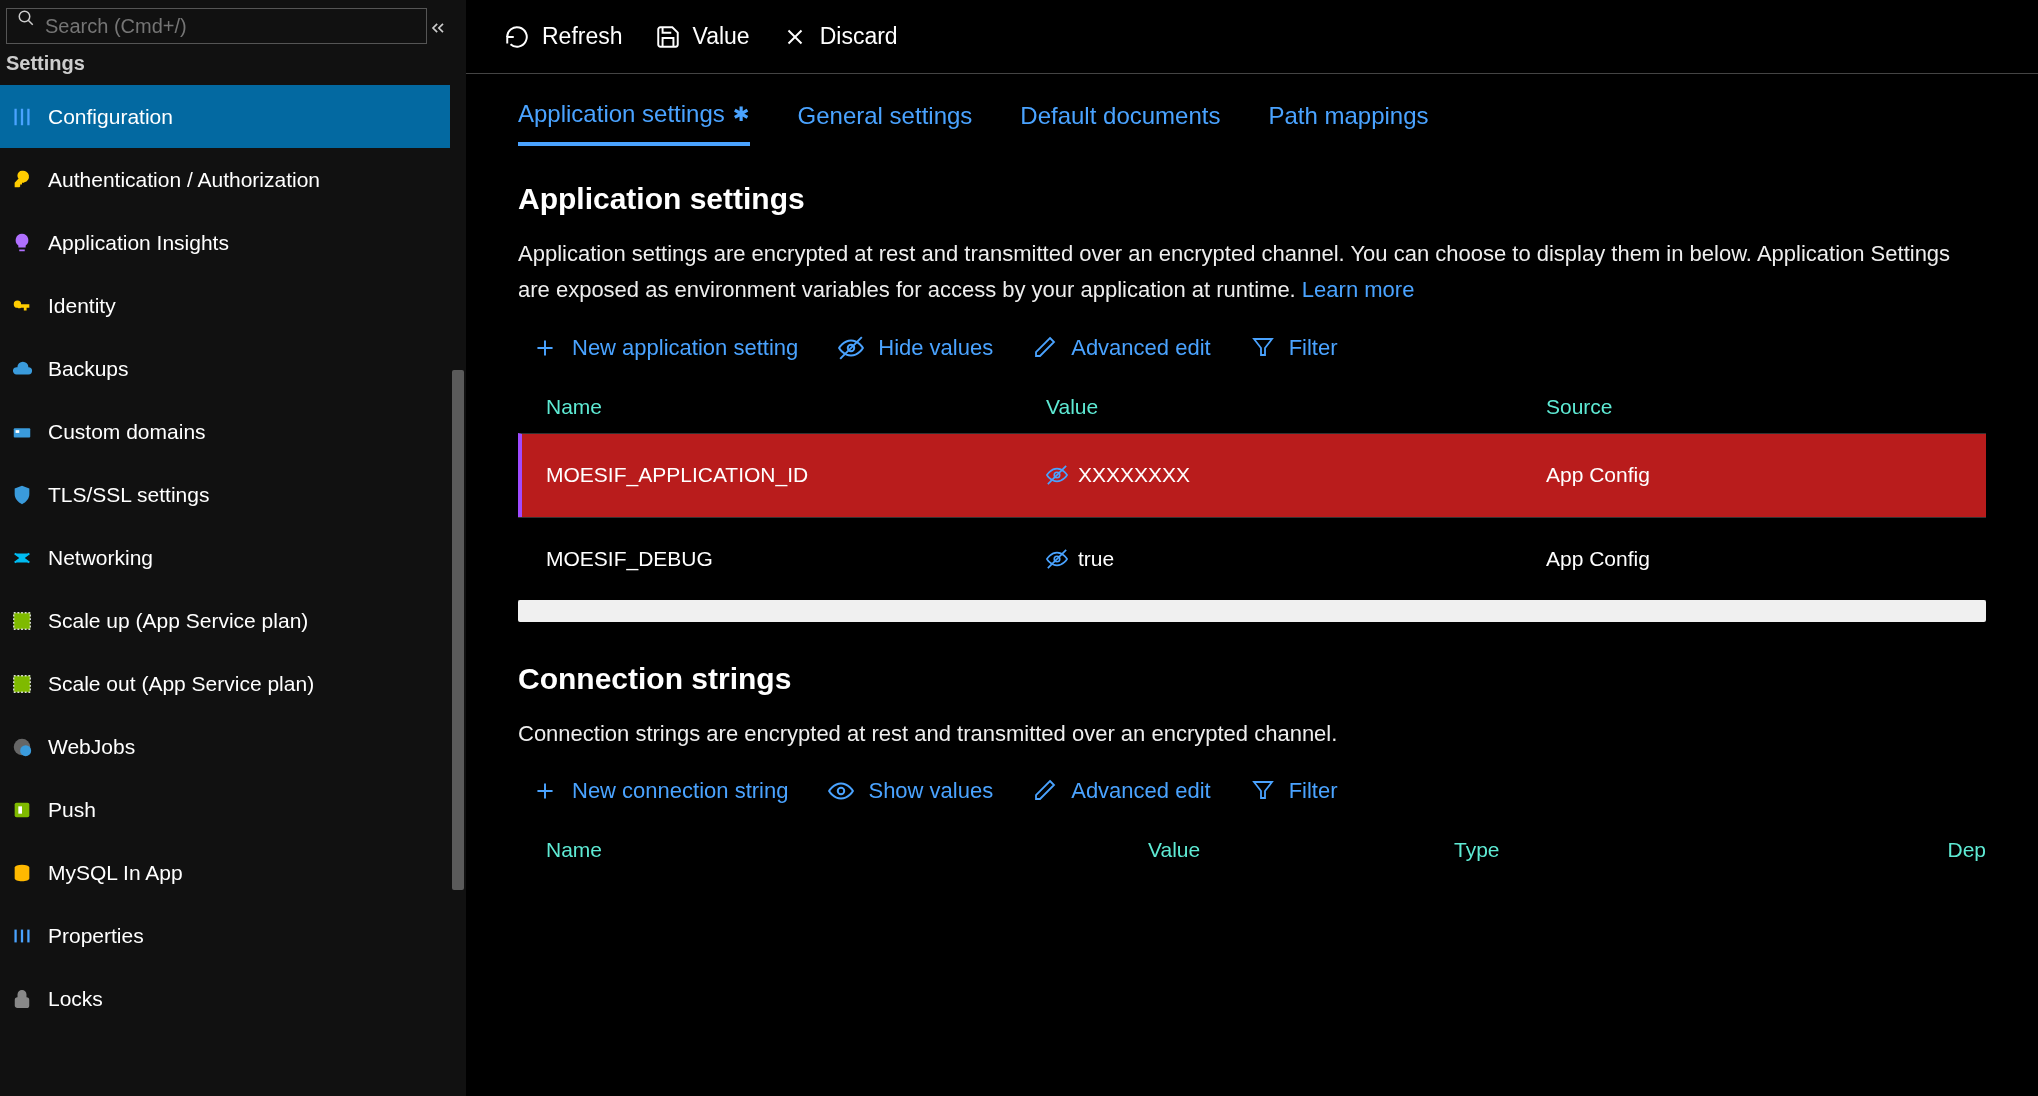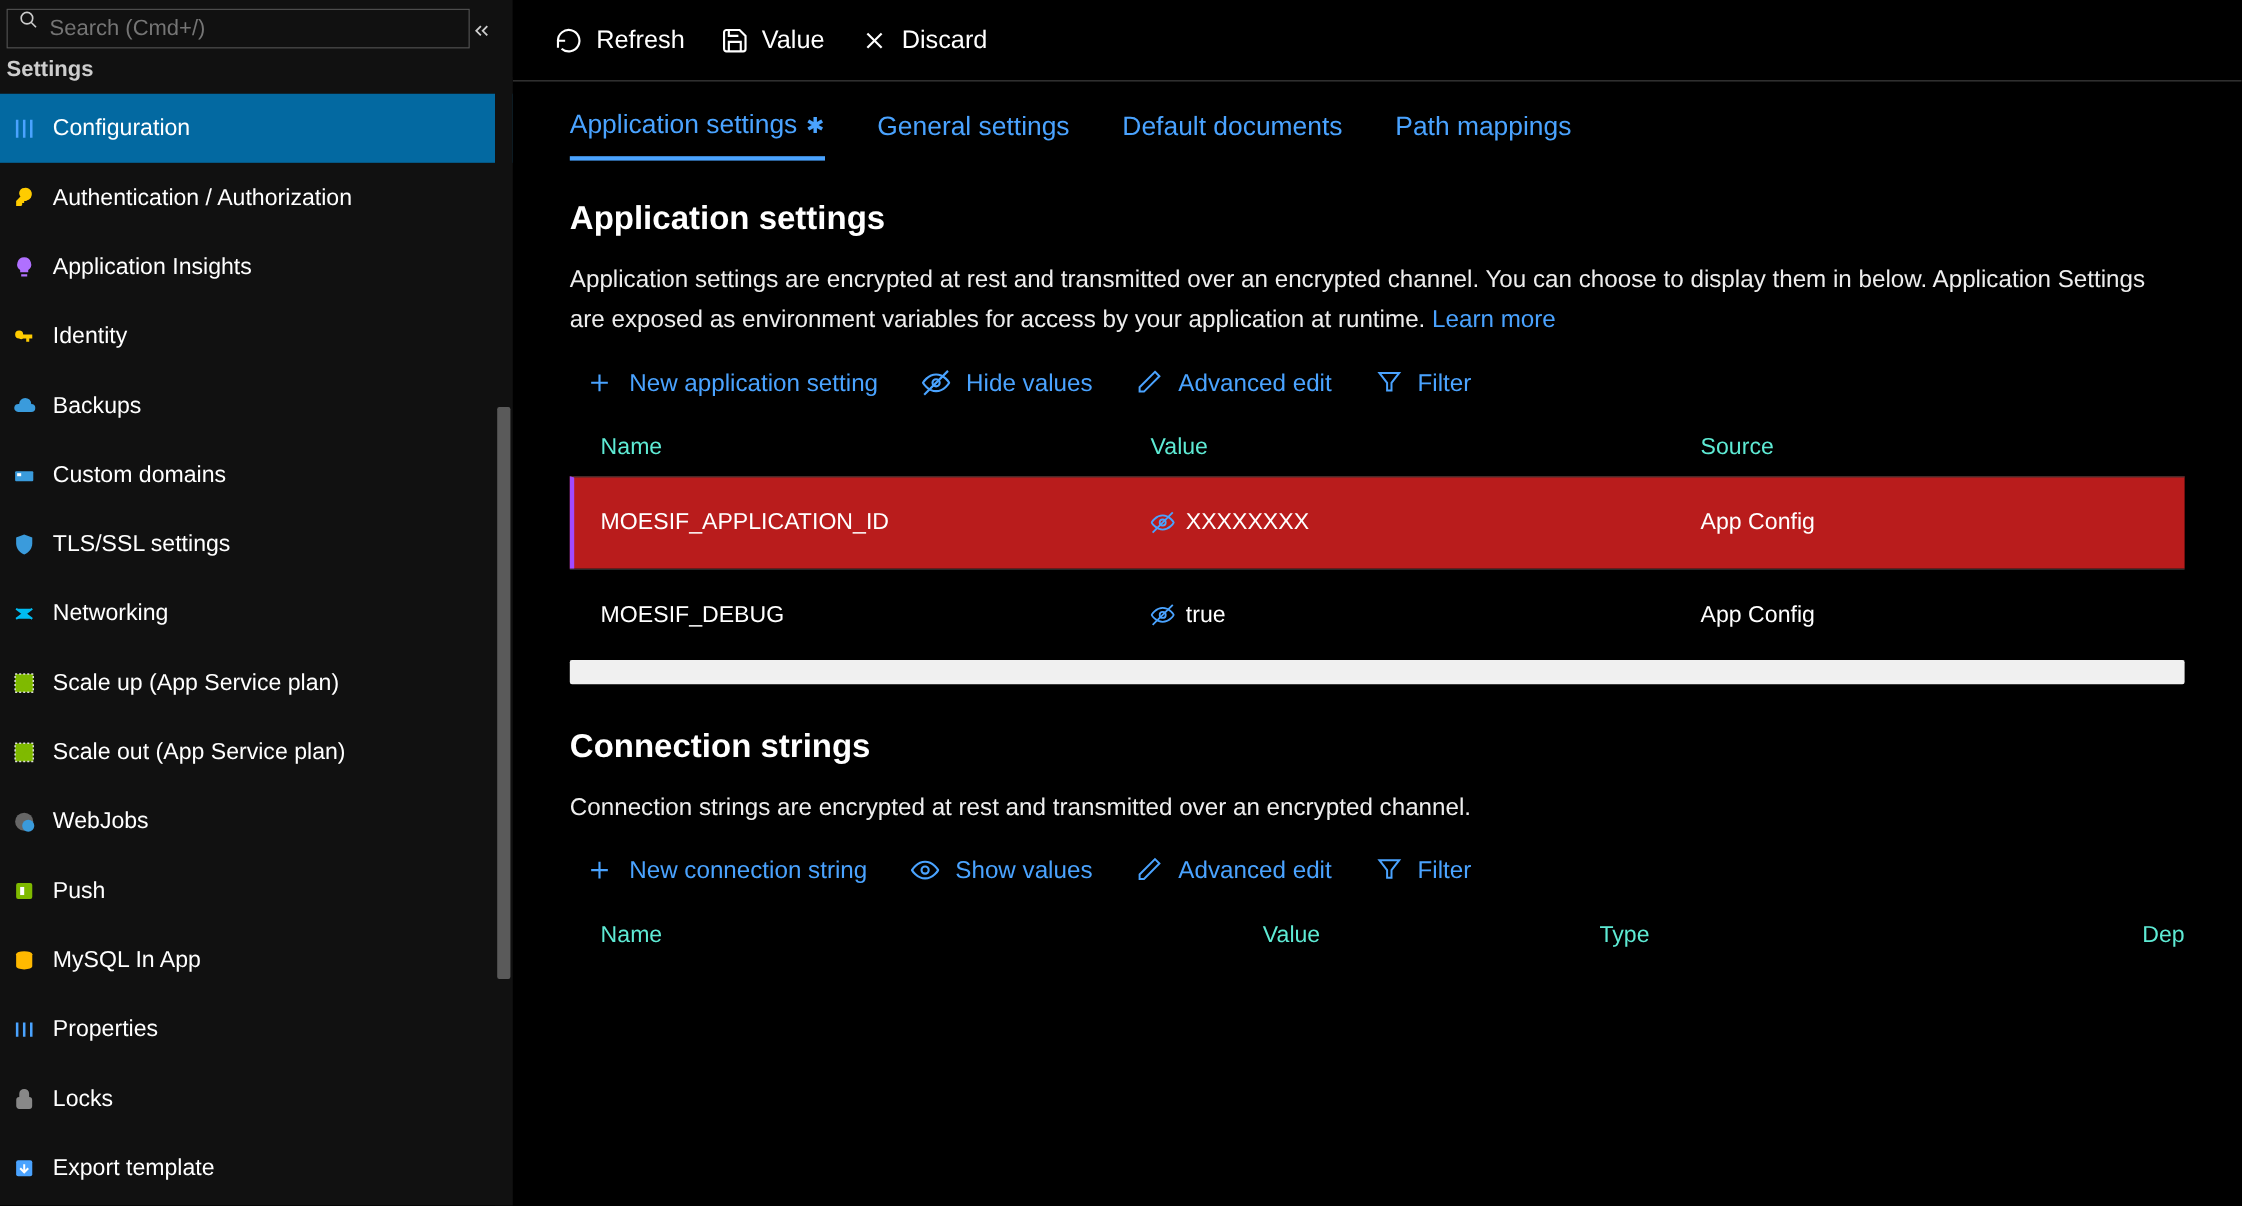--- a/index.html
+++ b/index.html
@@ -354,30 +354,20 @@
           <span class="nav-label">Properties</span>
         </div>
         <div class="nav-item">
           <span class="nav-icon">
             <svg width="22" height="22" viewBox="0 0 24 24" fill="#888" stroke="#888" stroke-width="1.8">
               <rect x="5" y="11" width="14" height="10" rx="2"></rect>
               <path d="M8 11V7a4 4 0 0 1 8 0v4"></path>
             </svg>
           </span>
           <span class="nav-label">Locks</span>
-        </div>
-        <div class="nav-item">
-          <span class="nav-icon">
-            <svg width="22" height="22" viewBox="0 0 24 24" fill="#4aa3ff">
-              <rect x="4" y="4" width="16" height="16" rx="2"></rect>
-              <polyline fill="none" stroke="#fff" stroke-width="2" points="12 8 12 16"></polyline>
-              <polyline fill="none" stroke="#fff" stroke-width="2" points="8 12 12 16 16 12"></polyline>
-            </svg>
-          </span>
-          <span class="nav-label">Export template</span>
         </div>
       </div>
     <div class="sidebar-scrollbar">
       <div class="sidebar-thumb"></div>
     </div>
   </div>
 
   <div class="main">
     <div class="toolbar">
       <div class="tool-btn">

